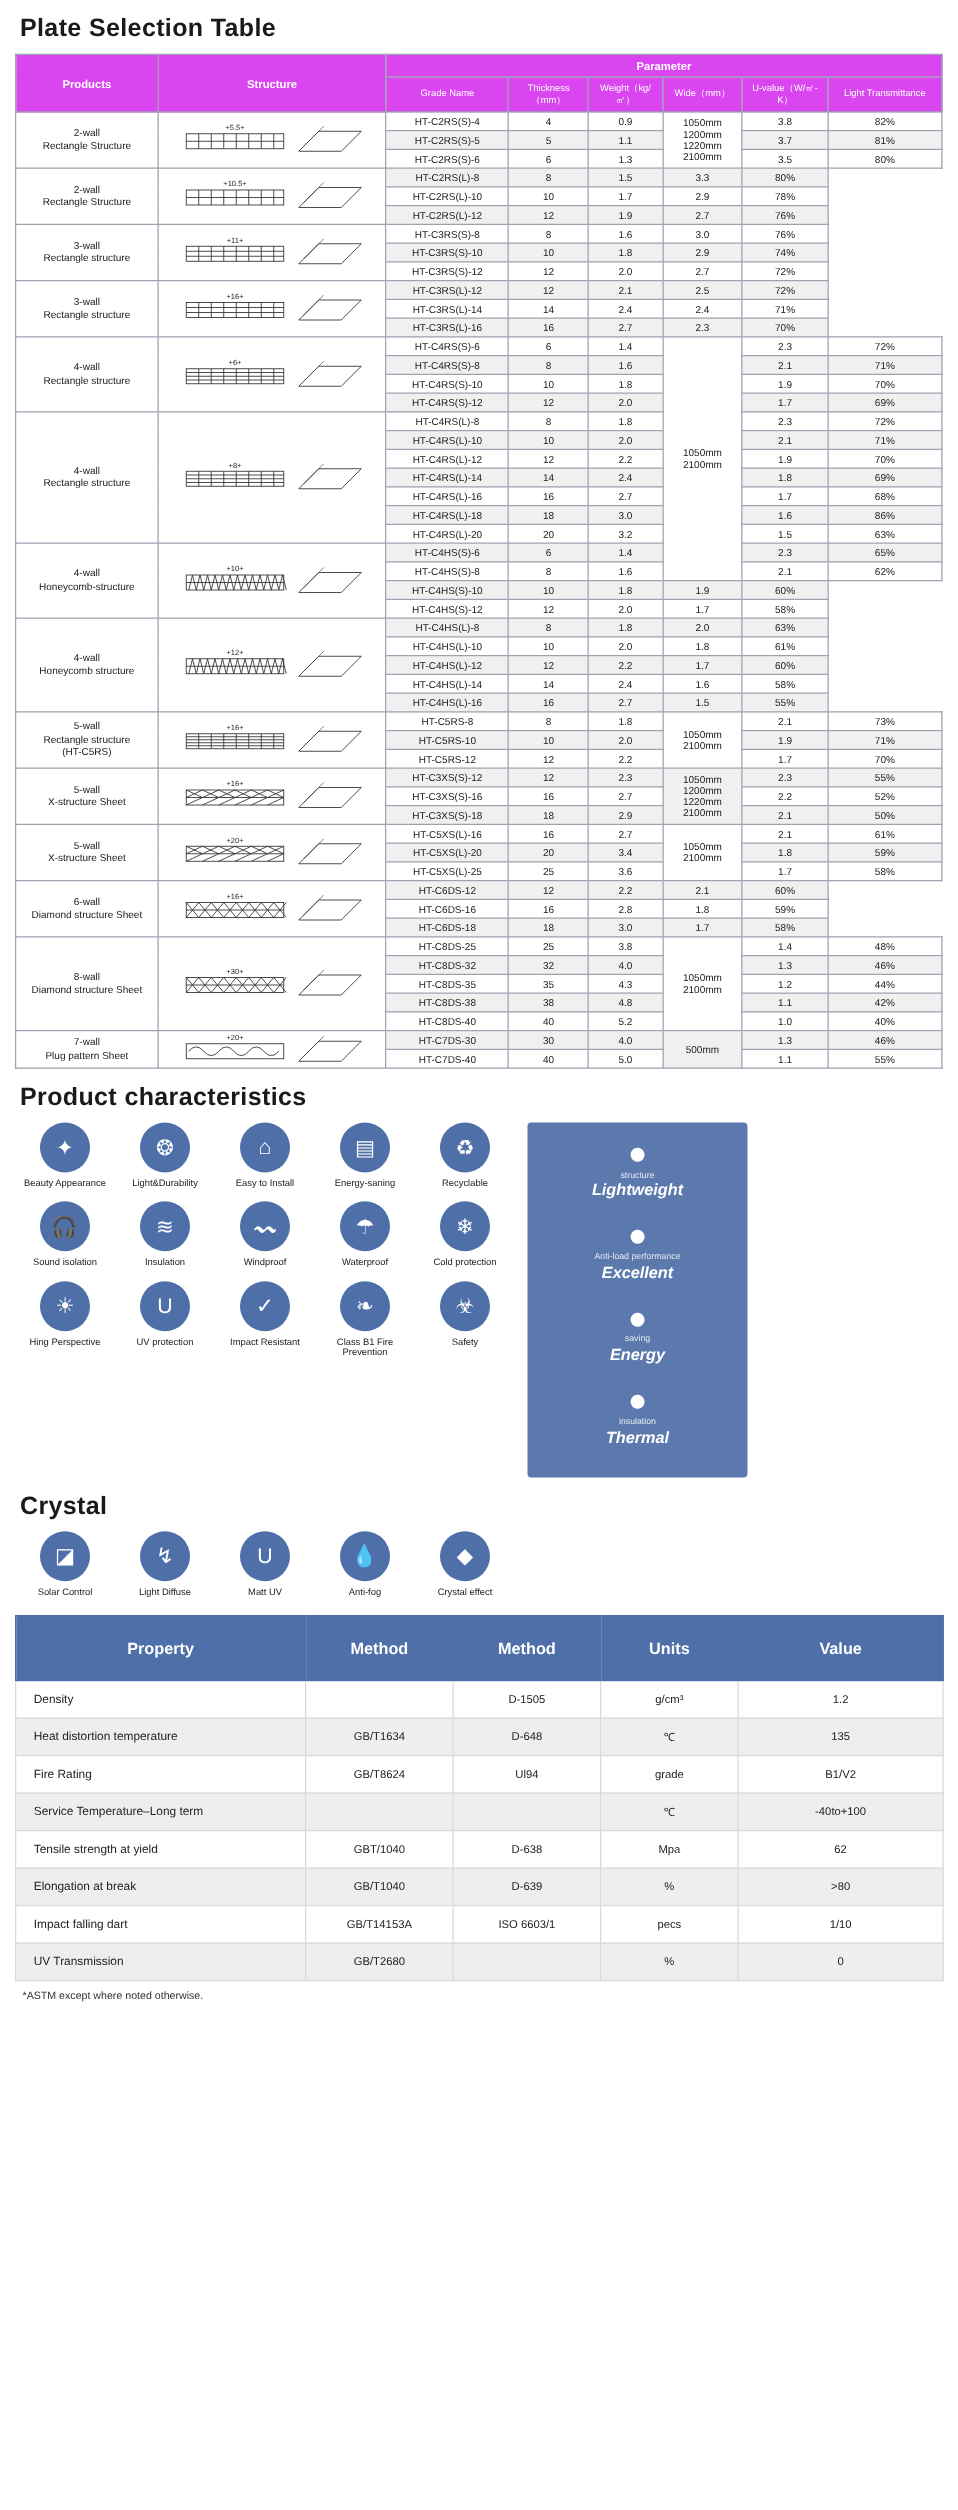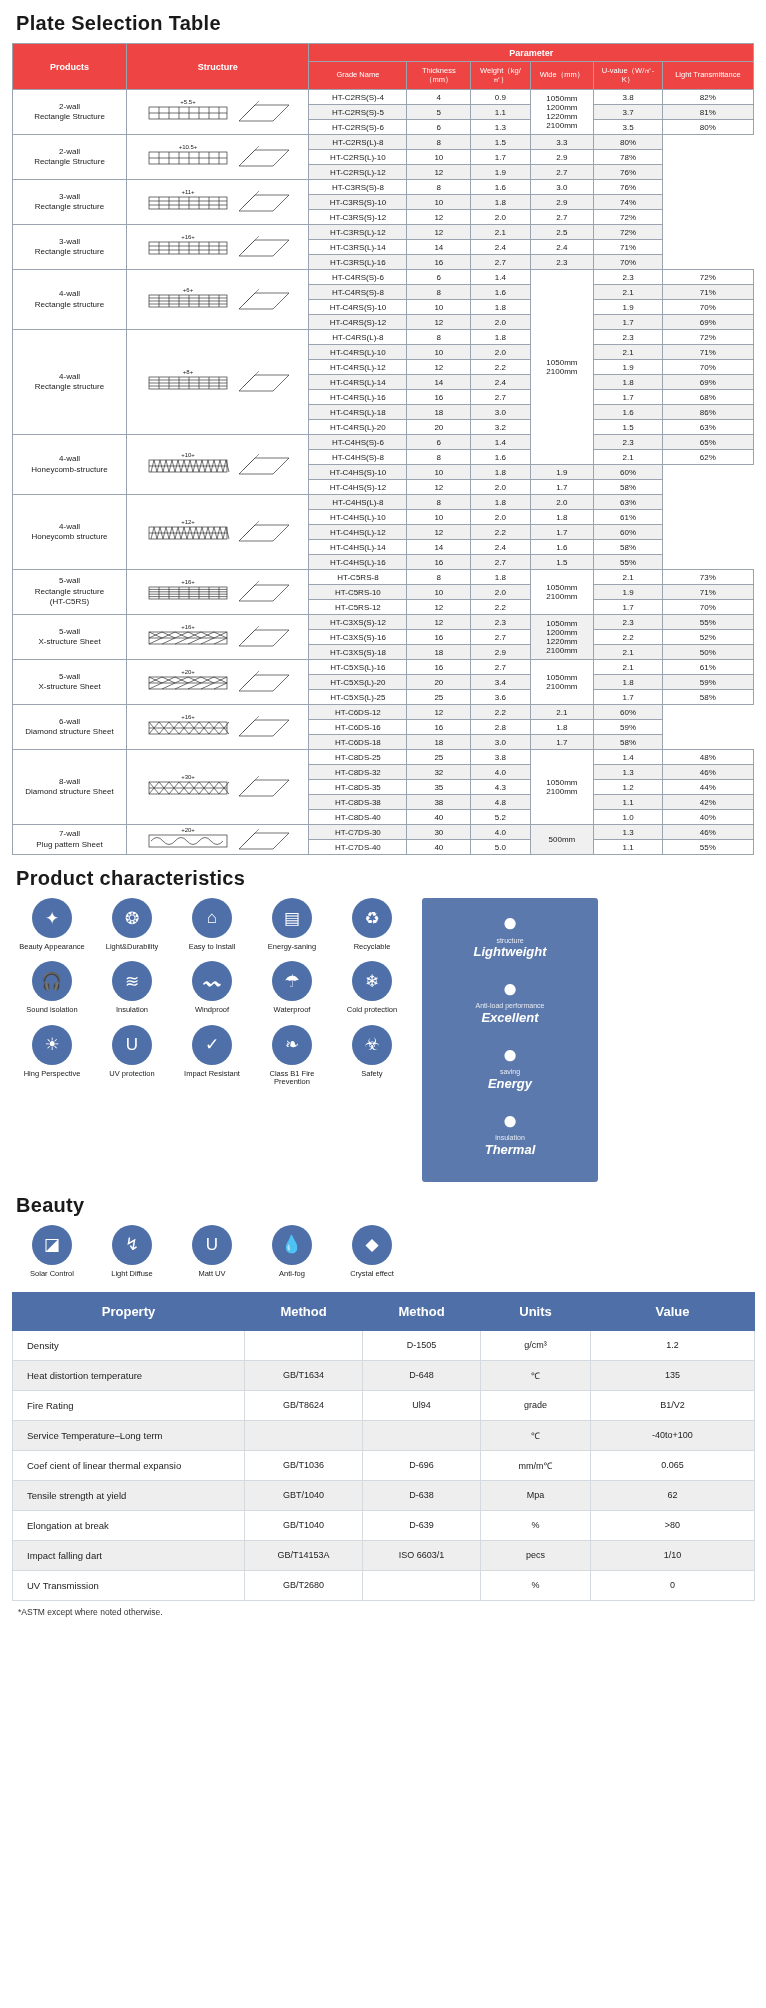--- a/index.html
+++ b/index.html
@@ -27,21 +27,21 @@
     color: #1a1a1a;
     table-layout: fixed;
   }
   table.plate th, table.plate td {
     border: 1px solid #9aa3b0;
     text-align: center;
     vertical-align: middle;
     padding: 1px 2px;
   }
   table.plate thead th {
-    background: #ef4444;
+    background: #d946ef;
     color: #ffffff;
     font-weight: bold;
     font-size: 9px;
     height: 18px;
   }
   table.plate thead th.sub {
     font-size: 7.5px;
     font-weight: normal;
     height: 28px;
     line-height: 1.15;
@@ -108,21 +108,21 @@
     border-collapse: collapse;
     font-size: 9px;
     margin-top: 14px;
     table-layout: fixed;
   }
   table.props thead th {
     background: #4e6fa8;
     color: #fff;
     font-weight: bold;
     font-size: 13px;
-    height: 38px;
+    height: 52px;
     border: 1px solid #4e6fa8;
   }
   table.props td {
     height: 30px;
     border: 1px solid #d5d9e0;
     padding: 2px 6px;
     color: #222;
   }
   table.props td.name { text-align: left; padding-left: 14px; font-size: 9.5px; }
   table.props td.c { text-align: center; }
@@ -909,21 +909,21 @@
           </div>
           <div class="feat-block">
             <div style="font-size:26px;line-height:1.1;">●</div>
             <div class="feat-sub">insulation</div>
             <div class="feat-main">Thermal</div>
           </div>
         </div>
     </div>
   </div>
 
-  <h1 class="section-title">Beauty</h1>
+  <h1 class="section-title">Crystal</h1>
   <div class="options-grid" id="options-grid">
       <div class="icon-cell">
         <div class="icon-circle" style="font-size:17px">◪</div>
         <div class="icon-label">Solar Control</div>
       </div>
       <div class="icon-cell">
         <div class="icon-circle" style="font-size:17px">↯</div>
         <div class="icon-label">Light Diffuse</div>
       </div>
       <div class="icon-cell">
@@ -980,27 +980,20 @@
           <td class="c">B1/V2</td>
         </tr>
         <tr>
           <td class="name">Service Temperature–Long term</td>
           <td class="c"></td>
           <td class="c"></td>
           <td class="c">℃</td>
           <td class="c">-40to+100</td>
         </tr>
         <tr>
-          <td class="name">Coef cient of linear thermal expansio</td>
-          <td class="c">GB/T1036</td>
-          <td class="c">D-696</td>
-          <td class="c">mm/m℃</td>
-          <td class="c">0.065</td>
-        </tr>
-        <tr>
           <td class="name">Tensile strength at yield</td>
           <td class="c">GBT/1040</td>
           <td class="c">D-638</td>
           <td class="c">Mpa</td>
           <td class="c">62</td>
         </tr>
         <tr>
           <td class="name">Elongation at break</td>
           <td class="c">GB/T1040</td>
           <td class="c">D-639</td>

